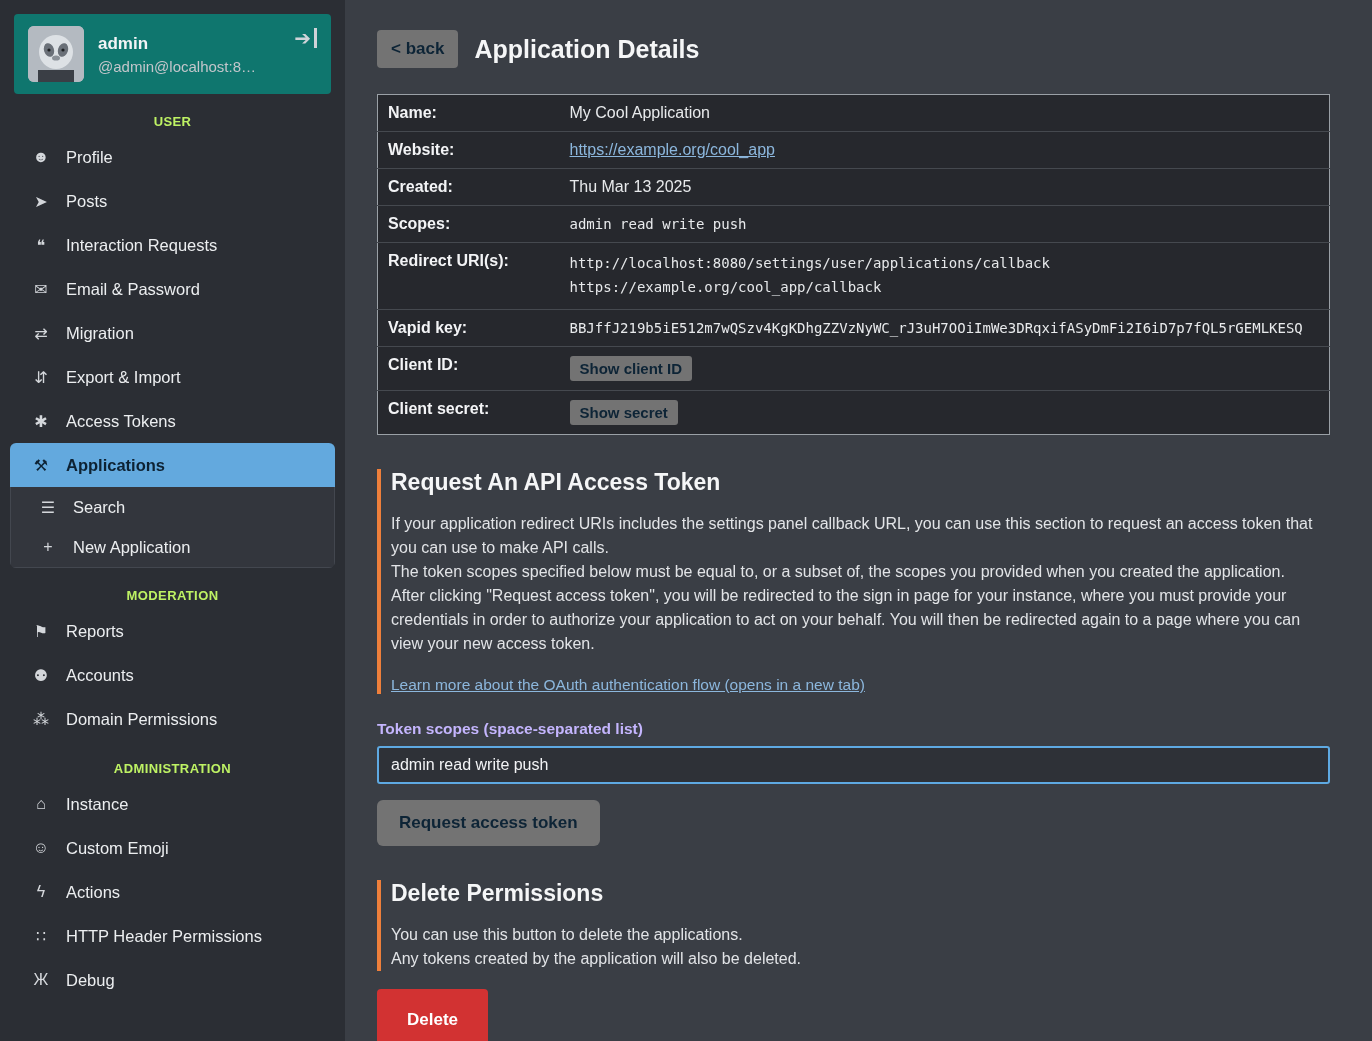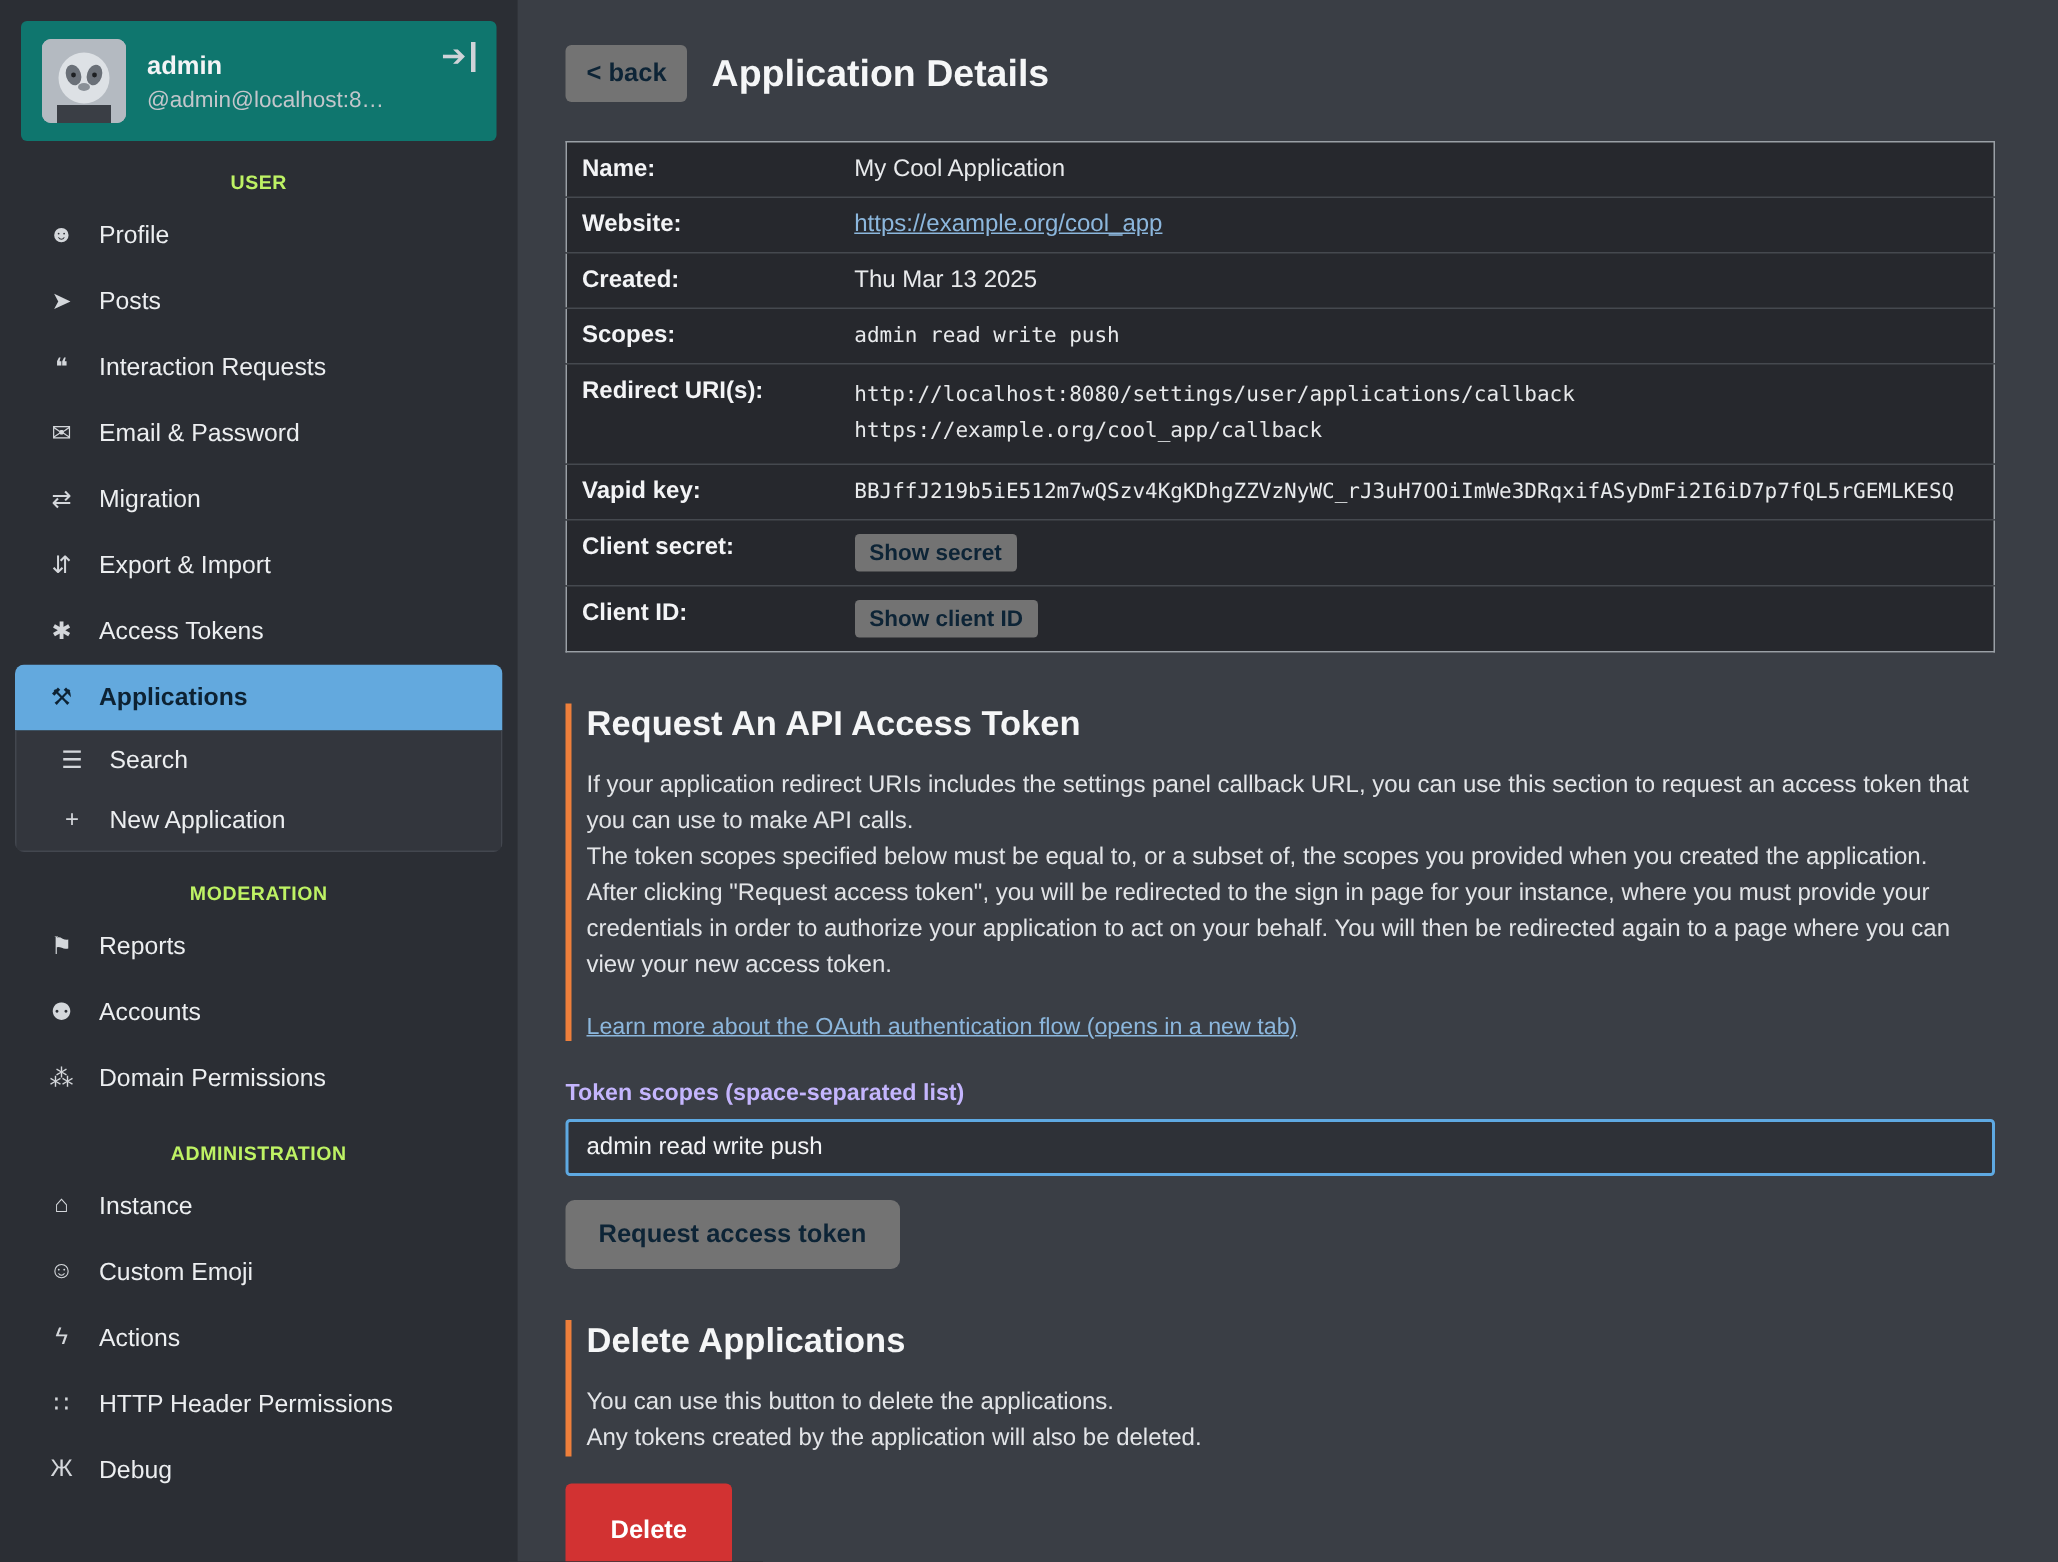--- a/index.html
+++ b/index.html
@@ -256,46 +256,46 @@
           <td>
             <div class="mono-line">http://localhost:8080/settings/user/applications/callback</div>
             <div class="mono-line">https://example.org/cool_app/callback</div>
           </td>
         </tr>
         <tr>
           <th>Vapid key:</th>
           <td class="mono">BBJffJ219b5iE512m7wQSzv4KgKDhgZZVzNyWC_rJ3uH7OOiImWe3DRqxifASyDmFi2I6iD7p7fQL5rGEMLKESQ</td>
         </tr>
         <tr>
+          <th>Client ID:</th>
+          <td><button class="btn small-btn">Show client ID</button></td>
+        </tr>
+        <tr>
           <th>Client secret:</th>
           <td><button class="btn small-btn">Show secret</button></td>
-        </tr>
-        <tr>
-          <th>Client ID:</th>
-          <td><button class="btn small-btn">Show client ID</button></td>
         </tr>
       </tbody>
     </table>
 
     <section class="accent-section">
       <h2>Request An API Access Token</h2>
       <p>If your application redirect URIs includes the settings panel callback URL, you can use this section to request an access token that you can use to make API calls.</p>
       <p>The token scopes specified below must be equal to, or a subset of, the scopes you provided when you created the application.</p>
       <p>After clicking "Request access token", you will be redirected to the sign in page for your instance, where you must provide your credentials in order to authorize your application to act on your behalf. You will then be redirected again to a page where you can view your new access token.</p>
       <a class="link oauth-link" href="#">Learn more about the OAuth authentication flow (opens in a new tab)</a>
     </section>
 
     <div class="field-label">Token scopes (space-separated list)</div>
     <input class="scopes-input" type="text" value="admin read write push" style="">
     <div>
       <button class="btn request-btn">Request access token</button>
     </div>
 
     <section class="accent-section">
-      <h2>Delete Applications</h2>
+      <h2>Delete Permissions</h2>
       <p>You can use this button to delete the applications.</p>
       <p>Any tokens created by the application will also be deleted.</p>
     </section>
 
     <button class="btn danger-btn">Delete</button>
 
   </main>
 </div>
 
 </body></html>

